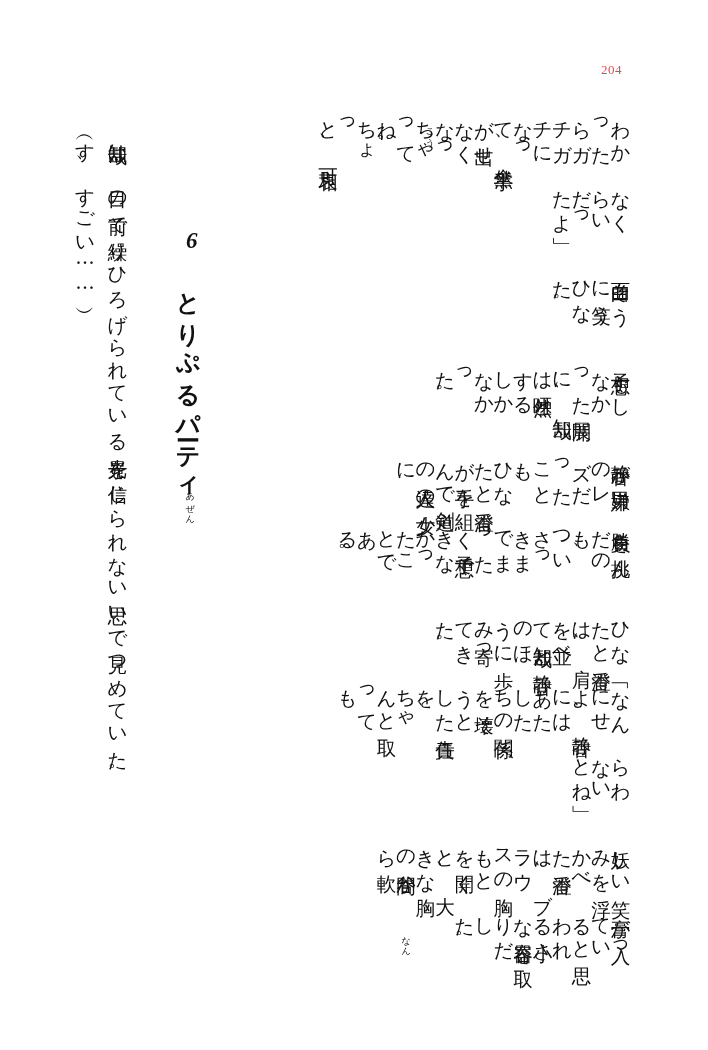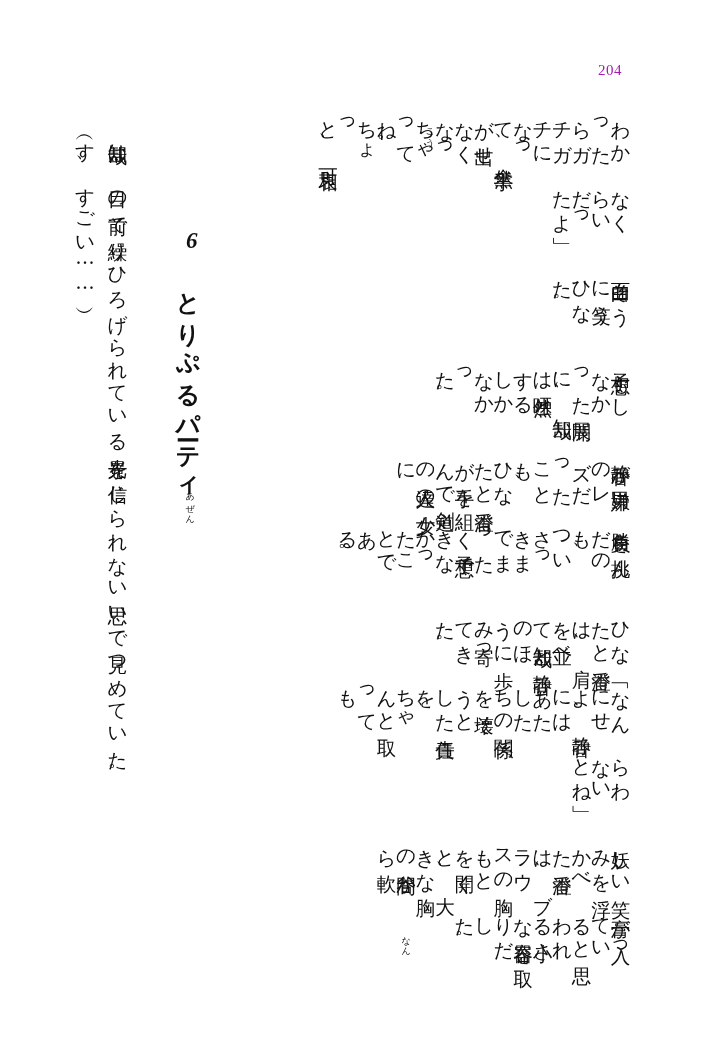--- a/index.html
+++ b/index.html
@@ -20,24 +20,24 @@
     width: 708px;
     height: 1050px;
     background: #ffffff;
   }
 
   
   #page-number {
     position: absolute;
     top: 62px;
     right: 86px;
-    font-size: 15px;
+    font-size: 13px;
     letter-spacing: 0.5px;
     font-family: "Liberation Serif", serif;
-    color: #a21caf;
+    color: #ef4444;
   }
 
   
   #body-text {
     position: absolute;
     top: 108px;
     right: 78px;
     height: 865px;
     display: flex;
     flex-direction: row;

